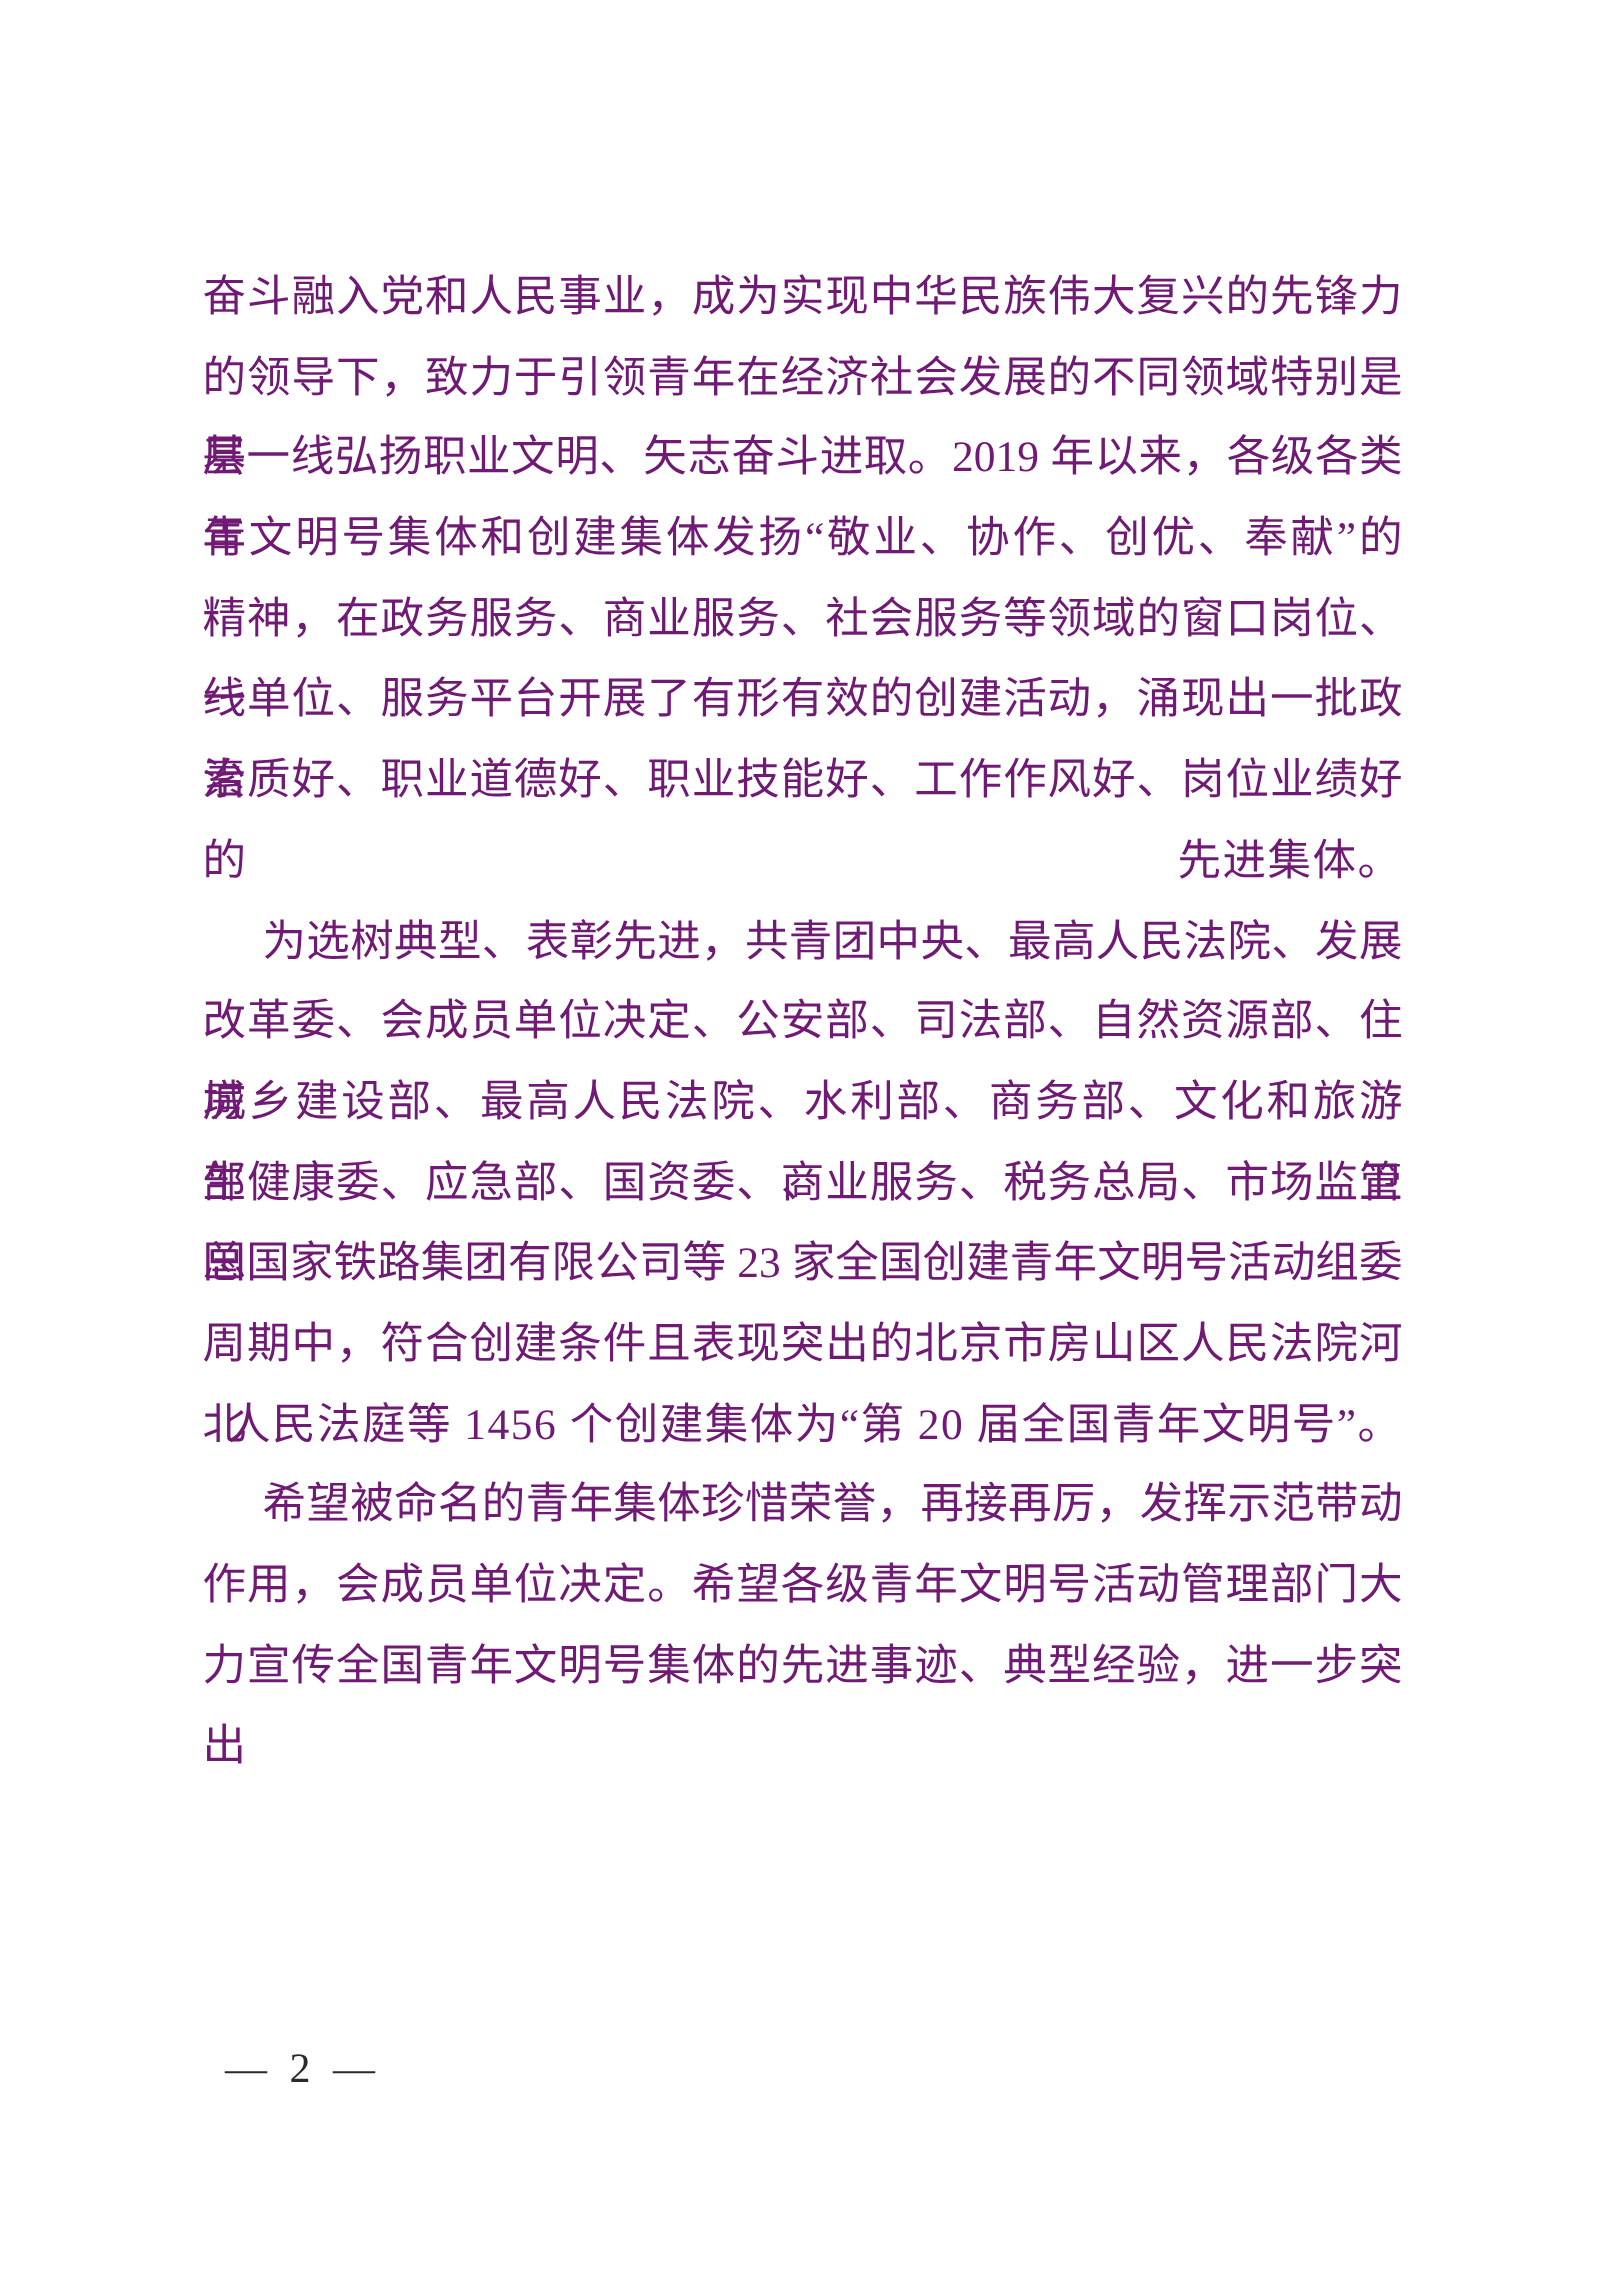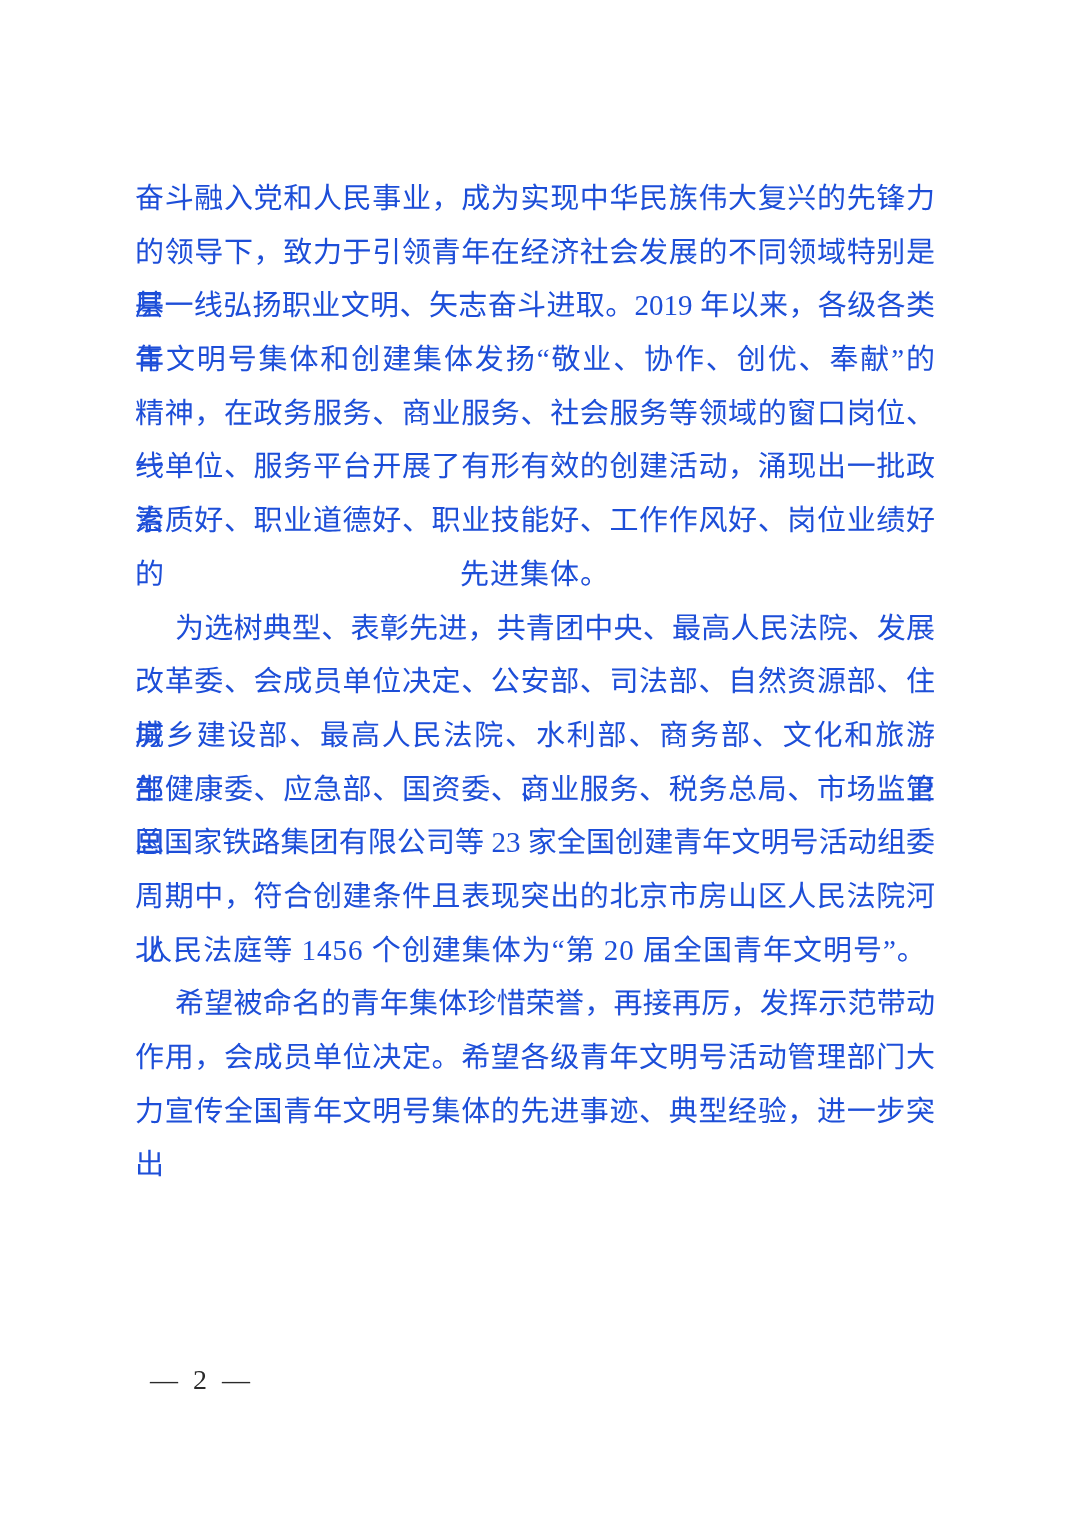--- a/index.html
+++ b/index.html
@@ -16,29 +16,29 @@
   .page {
     position: absolute;
     inset: 0;
     background: #ffffff;
   }
   .text-block {
     position: absolute;
     left: 135px;
     top: 172px;
     width: 800px;
-    color: #1d4ed8;
+    color: #701a75;
   }
   .line {
     height: 53.7px;
     line-height: 53.7px;
     font-size: 29px;
     letter-spacing: 1px;
     white-space: nowrap;
-    text-align: center;
+    text-align: right;
   }
   
   .line.j {
     white-space: normal;
     text-align: justify;
     text-align-last: justify;
     text-justify: inter-character;
     letter-spacing: 0;
   }
   

